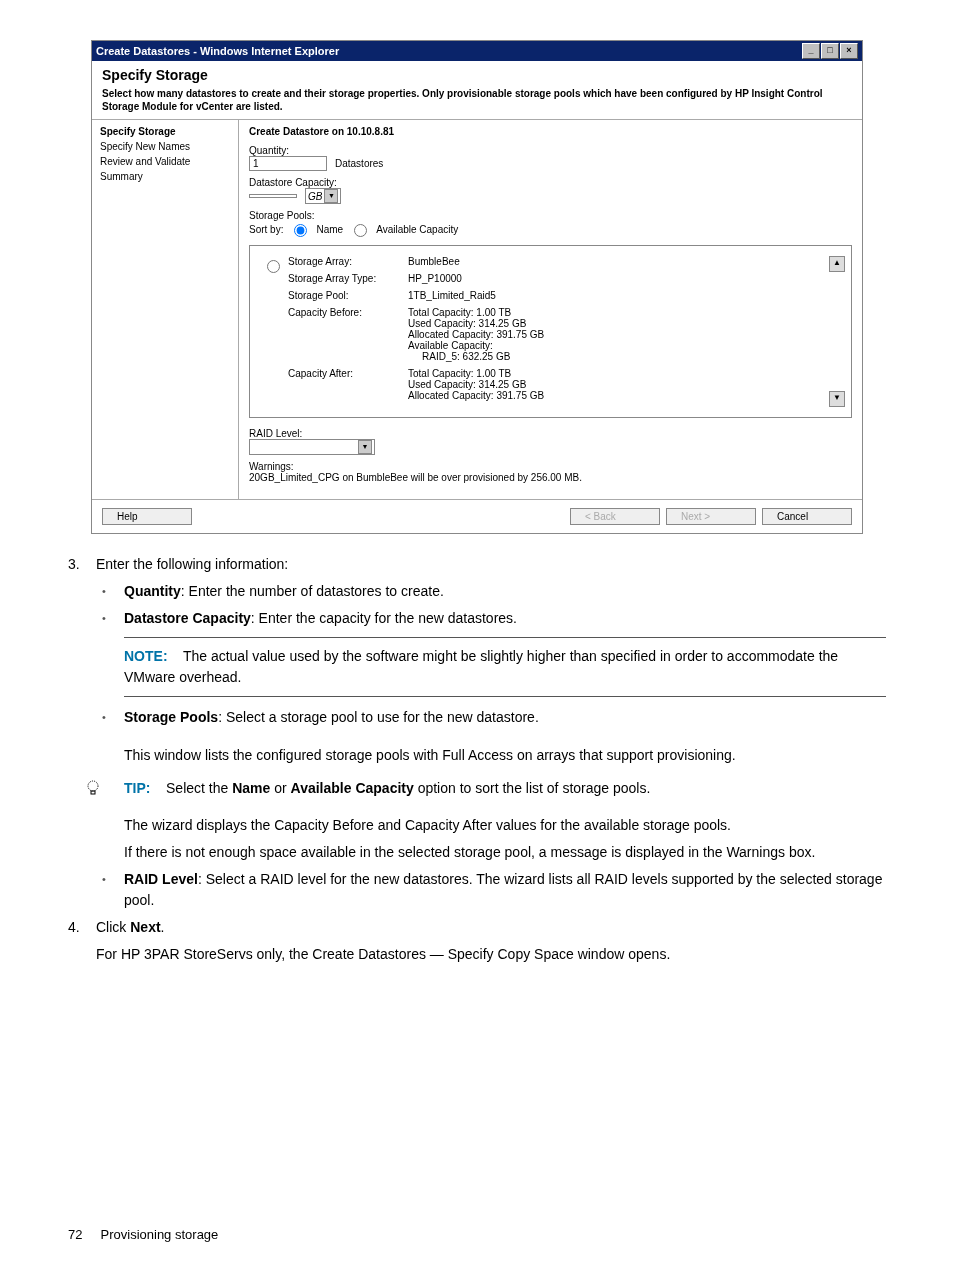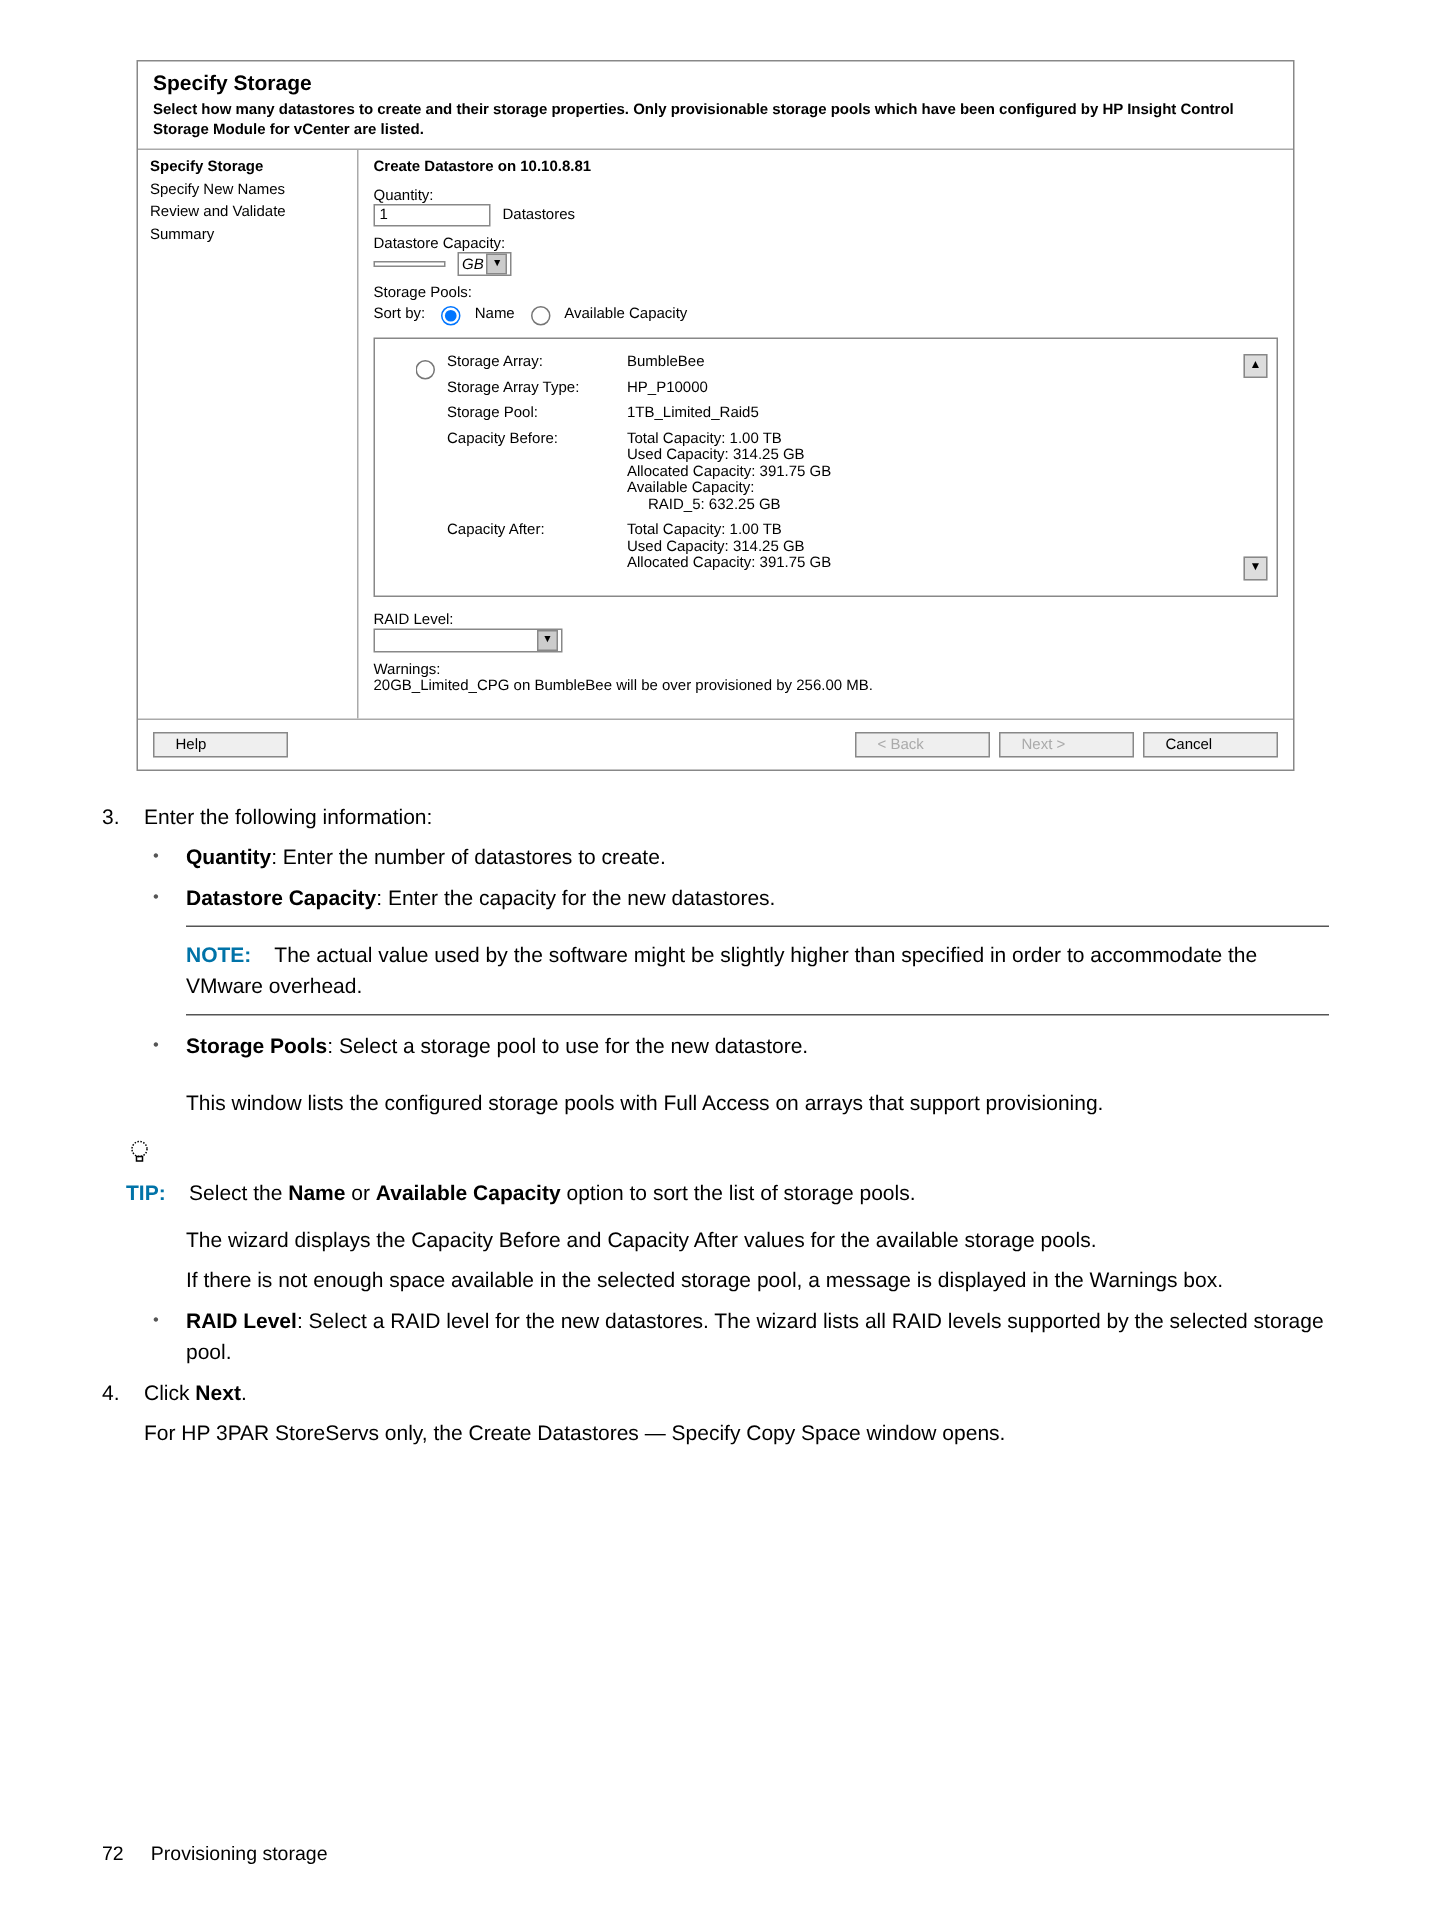--- a/index.html
+++ b/index.html
@@ -128,21 +128,21 @@
       font-size: 7px;
       line-height: 12px;
     }
     .sortby {
       display: flex;
       align-items: center;
       gap: 6px;
     }
     .pool-list {
       border: 1px solid #888;
-      padding: 10px 6px 10px 22px;
+      padding: 10px 6px 10px 12px;
       margin-top: 8px;
       background: #fff;
       position: relative;
       display: flex;
       align-items: flex-start;
     }
     .pool-list .radio {
       margin-right: 8px;
       margin-top: 4px;
     }
@@ -236,21 +236,20 @@
       border-bottom: 1px solid #555;
     }
     .note-label {
       color: #0073a8;
       font-weight: bold;
     }
     .tip-row {
       display: flex;
       margin: 12px 0 10px 16px;
       align-items: flex-start;
-      flex-direction: column;
     }
     .tip-icon {
       width: 40px;
       flex-shrink: 0;
       font-size: 18px;
       text-align: left;
     }
     .tip-label {
       color: #0073a8;
       font-weight: bold;
@@ -262,20 +261,28 @@
       margin-top: 260px;
       font-size: 13px;
     }
   </style>
 </head>
 <body>
 
 <div class="page">
 
   <div class="screenshot-box">
+    <div class="titlebar">
+      <span>Create Datastores - Windows Internet Explorer</span>
+      <div class="titlebar-icons">
+        <div class="win-btn">_</div>
+        <div class="win-btn">□</div>
+        <div class="win-btn">×</div>
+      </div>
+    </div>
 
     <div class="dlg-header">
       <div class="dlg-title">Specify Storage</div>
       <div class="dlg-desc">Select how many datastores to create and their storage properties. Only provisionable storage pools which have been configured by HP Insight Control Storage Module for vCenter are listed.</div>
     </div>
 
     <div class="dlg-body">
       <div class="wizard-nav">
         <div class="active">Specify Storage</div>
         <div>Specify New Names</div>

